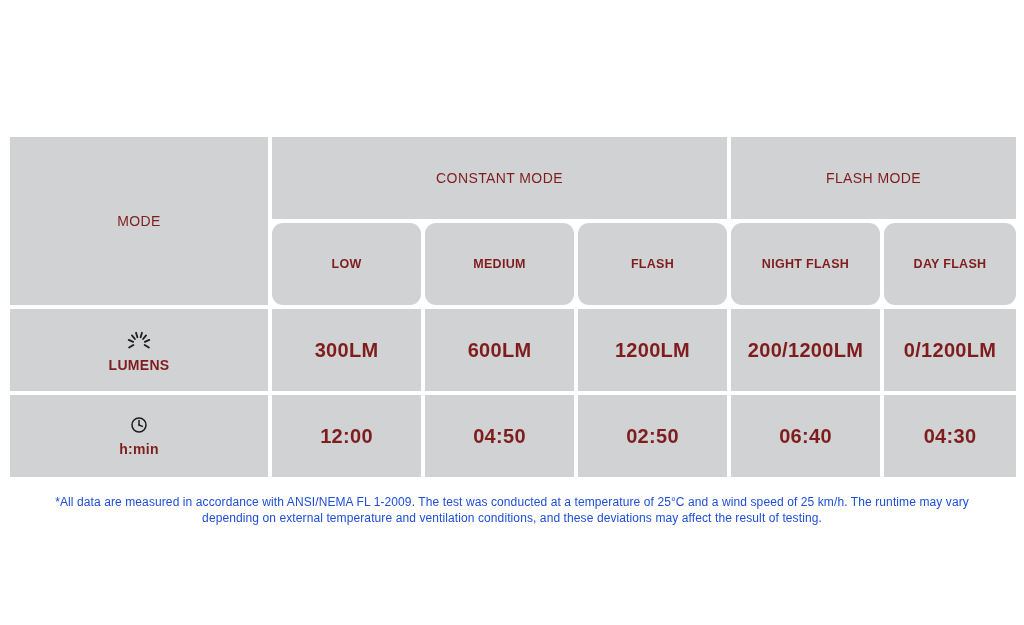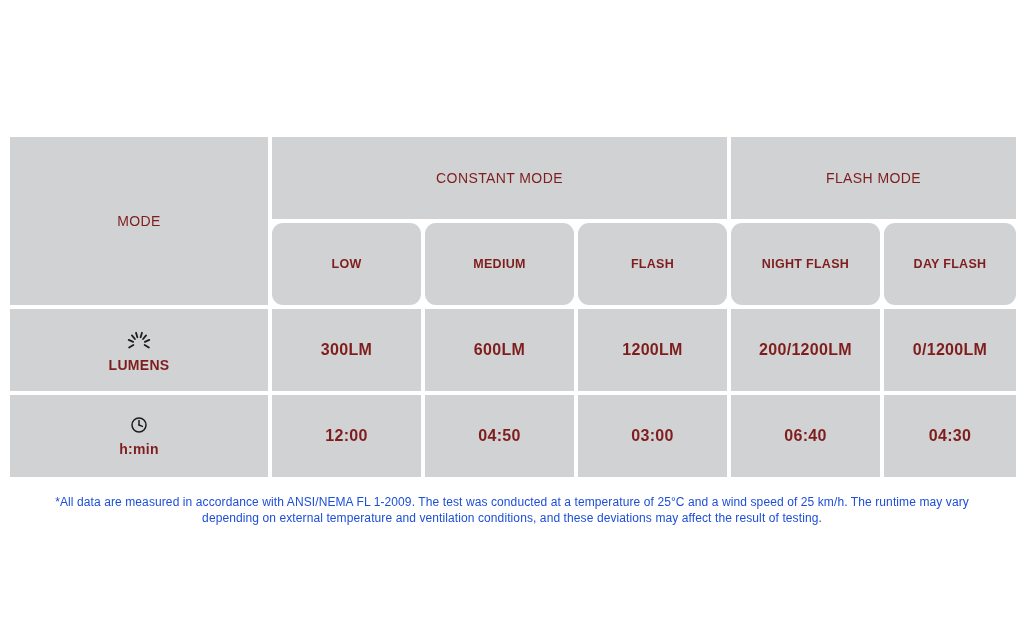--- a/index.html
+++ b/index.html
@@ -44,21 +44,21 @@
     font-weight: 500;
     letter-spacing: 0.4px;
   }
   .sub-cell {
     font-size: 12.5px;
     font-weight: 700;
     letter-spacing: 0.3px;
     border-radius: 11px;
   }
   .value-cell {
-    font-size: 16px;
+    font-size: 20px;
     font-weight: 700;
     letter-spacing: 0.3px;
   }
   .label-cell .row-label {
     display: block;
     font-size: 14px;
     font-weight: 700;
     letter-spacing: 0.3px;
     margin-top: 2px;
   }
@@ -136,21 +136,21 @@
           <svg width="20" height="20" viewBox="0 0 20 20">
             <circle cx="10" cy="10" r="7" fill="none" stroke="#1d1d1f" stroke-width="1.5"></circle>
             <line x1="10" y1="10" x2="10" y2="5.6" stroke="#1d1d1f" stroke-width="1.5" stroke-linecap="round"></line>
             <line x1="10" y1="10" x2="13.4" y2="11.4" stroke="#1d1d1f" stroke-width="1.5" stroke-linecap="round"></line>
           </svg>
         </span>
         <span class="row-label">h:min</span>
       </td>
       <td class="value-cell">12:00</td>
       <td class="value-cell">04:50</td>
-      <td class="value-cell">03:00</td>
+      <td class="value-cell">02:50</td>
       <td class="value-cell">06:40</td>
       <td class="value-cell">04:30</td>
     </tr>
   </tbody>
     </table>
 
   <div class="footnote">*All data are measured in accordance with ANSI/NEMA FL 1-2009. The test was conducted at a temperature of 25°C and a wind speed of 25 km/h. The runtime may vary depending on external temperature and ventilation conditions, and these deviations may affect the result of testing.</div>
 
 </div>
 

